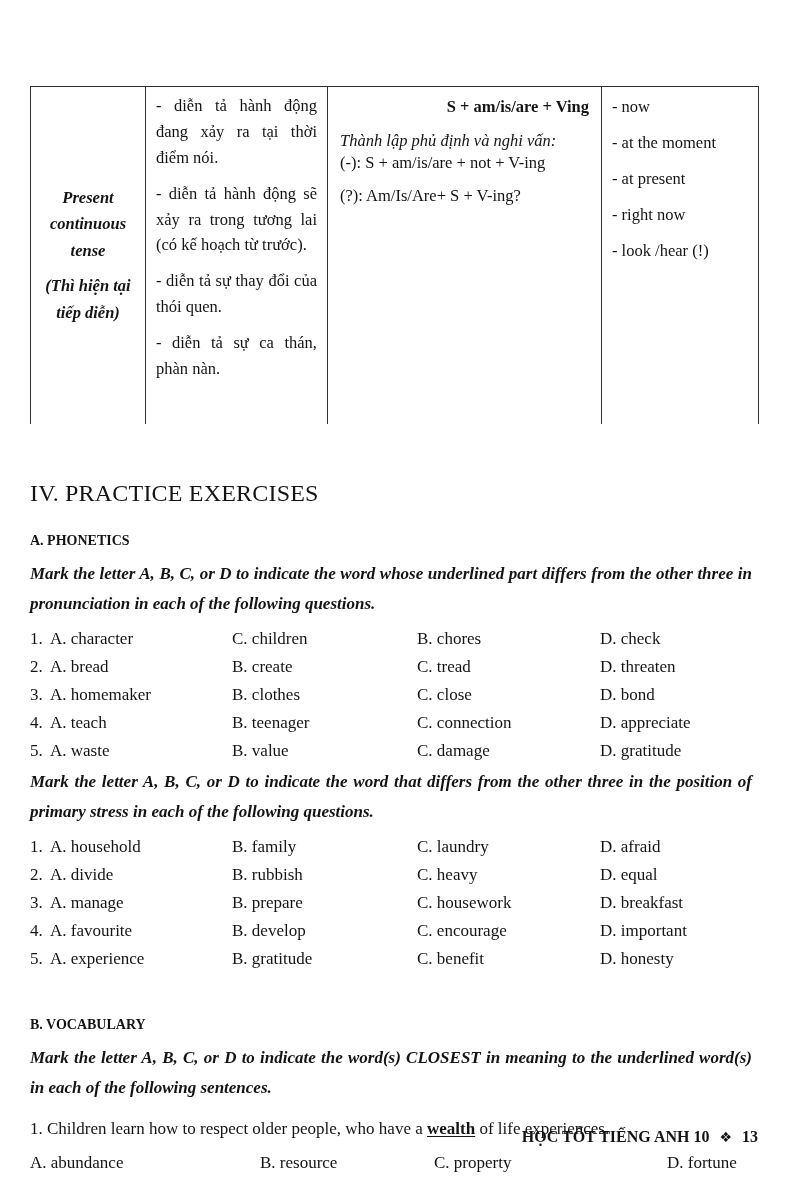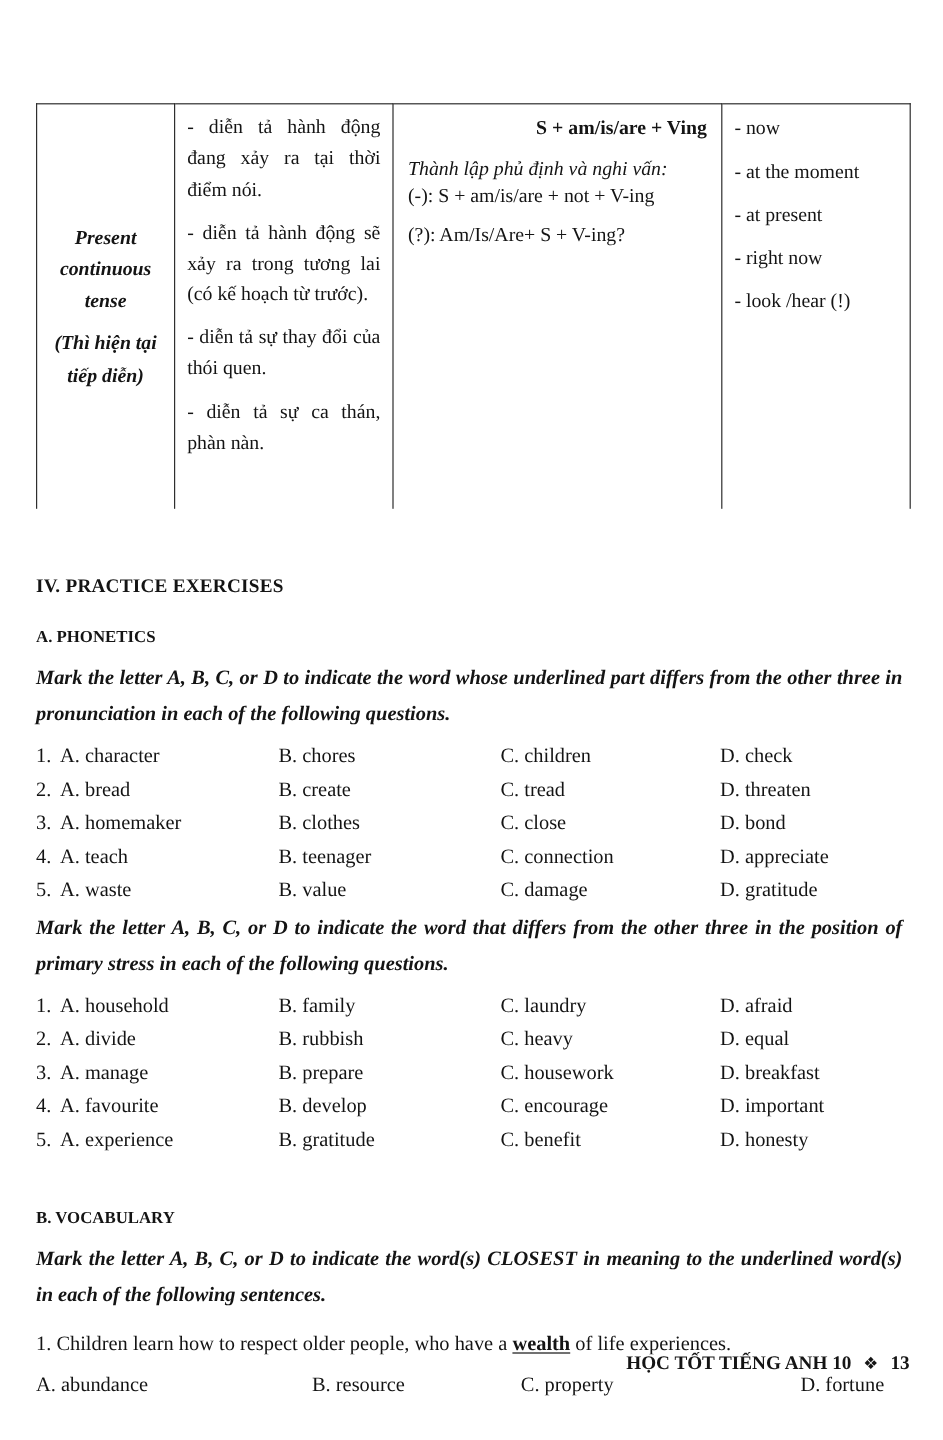--- a/index.html
+++ b/index.html
@@ -39,22 +39,22 @@
   .tense-name-vi { font-weight: bold; font-style: italic; margin: 0; line-height: 1.62; }
   .usage-item { margin: 0 0 10px 0; line-height: 1.57; }
   .usage-item:last-child { margin-bottom: 0; }
   .formula-title { font-weight: bold; text-align: right; margin: 2px 0 14px 0; }
   .formula-note { font-style: italic; margin: 0 0 2px 0; }
   .formula-line { margin: 0 0 13px 0; }
   .signal-item { margin: 2px 0 16px 0; }
 
   
   .section-heading {
-    font-size: 16px;
-    font-weight: bold;
+    font-size: 24px;
+    font-weight: normal;
     margin: 56px 0 0 0;
     letter-spacing: 0.2px;
   }
   .sub-heading {
     font-size: 14px;
     font-weight: bold;
     margin: 26px 0 0 0;
   }
   .instruction {
     font-weight: bold;
@@ -137,22 +137,22 @@
   <h2 class="section-heading">IV. PRACTICE EXERCISES</h2>
 
   <h3 class="sub-heading">A. PHONETICS</h3>
 
   <p class="instruction">Mark the letter A, B, C, or D to indicate the word whose underlined part differs from the other three in pronunciation in each of the following questions.</p>
 
   <div class="q-list" id="pron-questions">
       <div class="q-row">
         <span class="q-num">1.</span>
         <span class="q-opt"><span>A. </span><span class="u">ch</span>aracter</span>
+        <span class="q-opt"><span>C. </span><span class="u">ch</span>ildren</span>
         <span class="q-opt"><span>B. </span><span class="u">ch</span>ores</span>
-        <span class="q-opt"><span>C. </span><span class="u">ch</span>ildren</span>
         <span class="q-opt"><span>D. </span><span class="u">ch</span>eck</span>
       </div>
       <div class="q-row">
         <span class="q-num">2.</span>
         <span class="q-opt"><span>A. </span>br<span class="u">ea</span>d</span>
         <span class="q-opt"><span>B. </span>cr<span class="u">ea</span>te</span>
         <span class="q-opt"><span>C. </span>tr<span class="u">ea</span>d</span>
         <span class="q-opt"><span>D. </span>thr<span class="u">ea</span>ten</span>
       </div>
       <div class="q-row">

